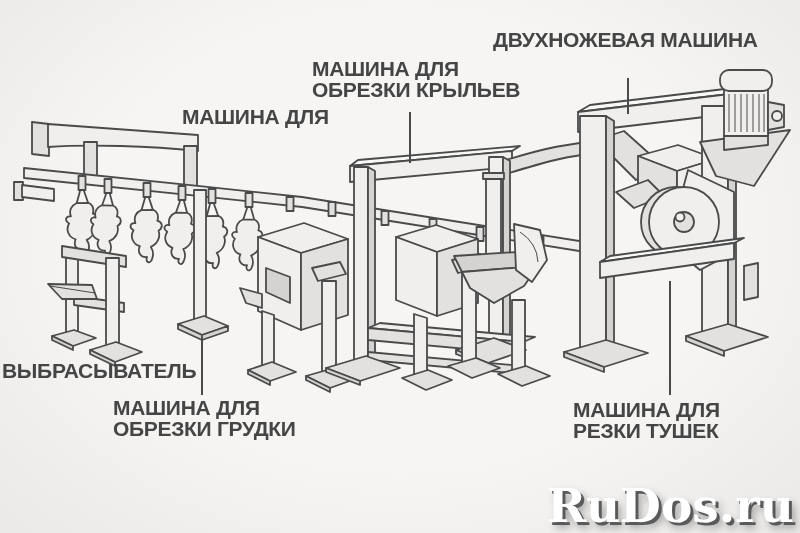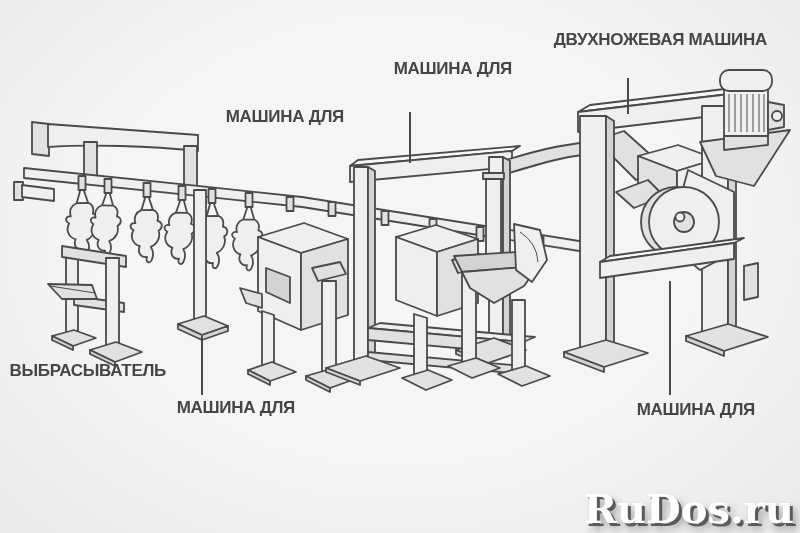--- a/index.html
+++ b/index.html
@@ -18,35 +18,35 @@
   .s{stroke:var(--line,#4a4a4a);stroke-width:1.8;stroke-linejoin:round;stroke-linecap:round;}
   .thin{stroke:var(--line,#4a4a4a);stroke-width:1;fill:none;}
   .fl{fill:var(--fill_light,#f0efed);}
   .fm{fill:var(--fill_mid,#e2e1df);}
   .fd{fill:var(--fill_dark,#d4d3d1);}
   .fw{fill:var(--fill_white,#f8f8f6);}
   .nf{fill:none;}
   .leader{stroke:var(--line,#4a4a4a);stroke-width:2;}
   
   .lbl{
-    position:absolute;text-align:right;
-    font-weight:bold;font-size:17px;line-height:20.5px;
+    position:absolute;text-align:left;
+    font-weight:bold;font-size:21px;line-height:20.5px;
     color:var(--text,#454545);letter-spacing:-0.3px;
     text-transform:uppercase;white-space:nowrap;
   }
   .title{
     position:absolute;left:120px;top:470px;width:600px;
     text-align:center;font-weight:bold;font-size:29px;
     letter-spacing:-0.5px;color:var(--text,#3f3f3f);
     text-transform:uppercase;white-space:nowrap;
   }
   .watermark{
     position:absolute;right:6px;bottom:4px;
     font-family:"DejaVu Serif","Liberation Serif",serif;
-    font-weight:bold;font-size:40px;line-height:1;
+    font-weight:bold;font-size:47px;line-height:1;
     color:var(--watermark_text,#ffffff);
     text-shadow:3px 3px 0 var(--watermark_shadow,#5a5a5a), 5px 6px 8px rgba(0,0,0,.35);
     z-index:5;white-space:nowrap;
   }
 </style>
 </head>
 <body>
 
 <div class="stage">
 
@@ -211,33 +211,36 @@
     <path class="leader" d="M202,338 V395"></path>
     <path class="leader" d="M670,281 V395"></path>
   </svg>
 
   <div class="lbl" style="left:493px;top:30px;width:274px">
     <div>ДВУХНОЖЕВАЯ МАШИНА</div>
   </div>
 
   <div class="lbl" style="left:312px;top:59px;width:200px">
     <div>МАШИНА ДЛЯ</div>
+    <div>ОБРЕЗКИ КРЫЛЬЕВ</div>
   </div>
 
   <div class="lbl" style="left:182px;top:107px;width:162px">
     <div>МАШИНА ДЛЯ</div>
   </div>
 
   <div class="lbl" style="left:2px;top:361px;width:164px">
     <div>ВЫБРАСЫВАТЕЛЬ</div>
   </div>
 
   <div class="lbl" style="left:113px;top:398px;width:182px">
     <div>МАШИНА ДЛЯ</div>
+    <div>ОБРЕЗКИ ГРУДКИ</div>
   </div>
 
   <div class="lbl" style="left:573px;top:400px;width:182px">
     <div>МАШИНА ДЛЯ</div>
+    <div>РЕЗКИ ТУШЕК</div>
   </div>
 
 
   <div class="watermark">RuDos.ru</div>
 </div>
 
 </body></html>

